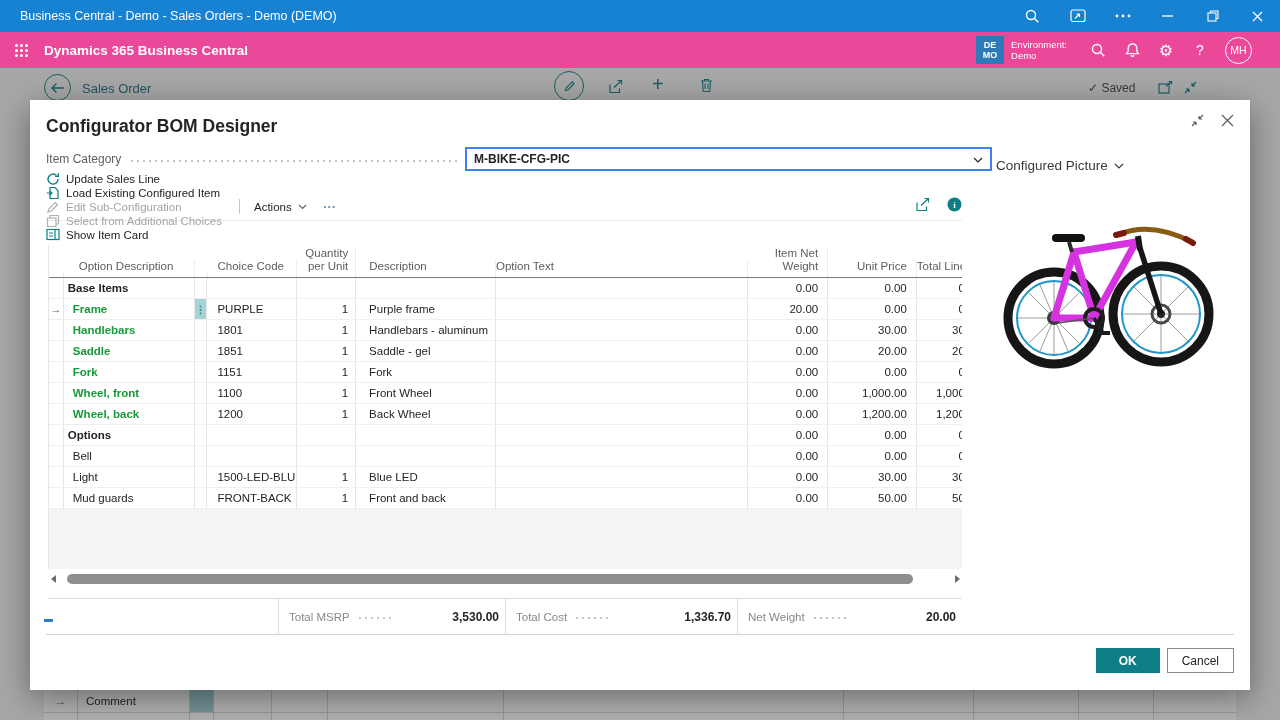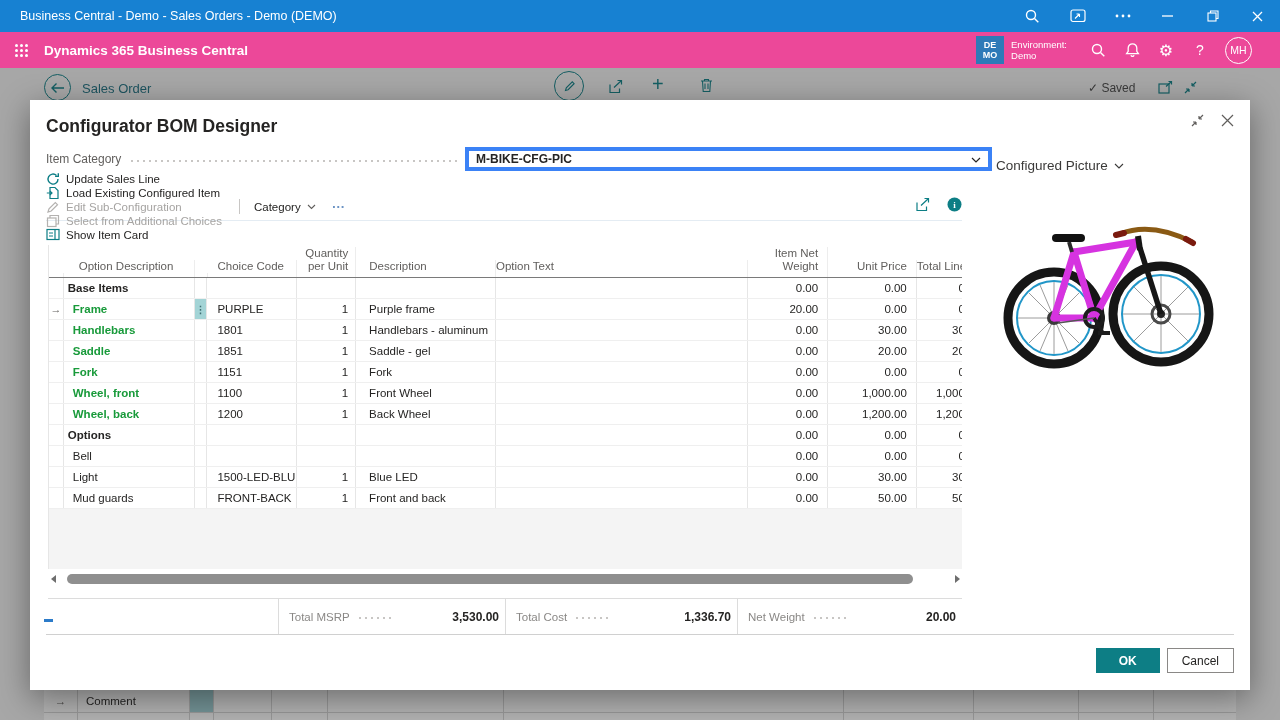--- a/index.html
+++ b/index.html
@@ -58,21 +58,21 @@
   .dialog { position:absolute; left:30px; top:100px; width:1220px; height:590px; background:#fff;
             box-shadow:0 8px 30px rgba(0,0,0,0.4); z-index:40; }
   .dlg-title { position:absolute; left:16px; top:16px; font-size:17.5px; font-weight:600; color:#252423; }
   .dlg-winicons { position:absolute; right:16px; top:13px; display:flex; gap:17px; align-items:center; }
 
   .field-row { position:absolute; left:16px; top:47px; width:946px; height:24px; display:flex; align-items:center; }
   .field-label { font-size:12px; color:#605e5c; white-space:nowrap; }
   .leader { flex:1; height:2px; margin:4px 8px 0 8px;
             background-image:radial-gradient(circle,#c8c6c4 0.9px,transparent 1px);
             background-size:6px 2px; background-repeat:repeat-x; background-position:left center; }
-  .combobox { width:527px; height:24px; border:4px solid #3b82f6; background:#fff; display:flex;
+  .combobox { width:527px; height:24px; border:2px solid #3b82f6; background:#fff; display:flex;
               align-items:center; padding:0 7px; font-size:12px; font-weight:bold; color:#252423; flex:none; }
   .combobox .spacer { flex:1; }
 
   .toolbar { position:absolute; left:16px; top:93px; width:916px; height:28px; display:flex;
              align-items:center; border-bottom:1px solid #e4ecf3; }
   .tb-item { display:flex; align-items:center; gap:6px; margin-right:17px; font-size:11.5px;
              color:#252423; white-space:nowrap; }
   .tb-item.disabled { color:#a6a4a2; }
   .tb-ic { display:flex; color:#0d7e85; }
   .tb-item.disabled .tb-ic { color:#b4b2b0; }
@@ -372,21 +372,21 @@
                 <line x1="9" y1="1.5" x2="9" y2="11.5" stroke="currentColor" stroke-width="1.2"></line>
                 <line x1="3" y1="5" x2="7" y2="5" stroke="currentColor" stroke-width="1"></line>
                 <line x1="3" y1="8" x2="7" y2="8" stroke="currentColor" stroke-width="1"></line>
               </svg>
             </span>
             <span>Show Item Card</span>
           </span>
         </span>
       <span class="tb-sep"></span>
       <span class="tb-actions">
-        <span>Category</span>
+        <span>Actions</span>
         <svg width="9" height="6" viewBox="0 0 9 6">
             <path d="M1 1 L4.5 4.5 L8 1" fill="none" stroke="#605e5c" stroke-width="1.1"></path>
           </svg>
       </span>
       <span class="tb-more">⋯</span>
       <span class="tb-right">
         <span>
           <svg width="16" height="15" viewBox="0 0 16 15">
               <path d="M2 5.5 v8 h9.5 v-4" fill="none" stroke="#0d7e85" stroke-width="1.2"></path>
               <path d="M6 8.5 L13.5 1.5 M9.5 1.5 h4 v4" fill="none" stroke="#0d7e85" stroke-width="1.2"></path>

